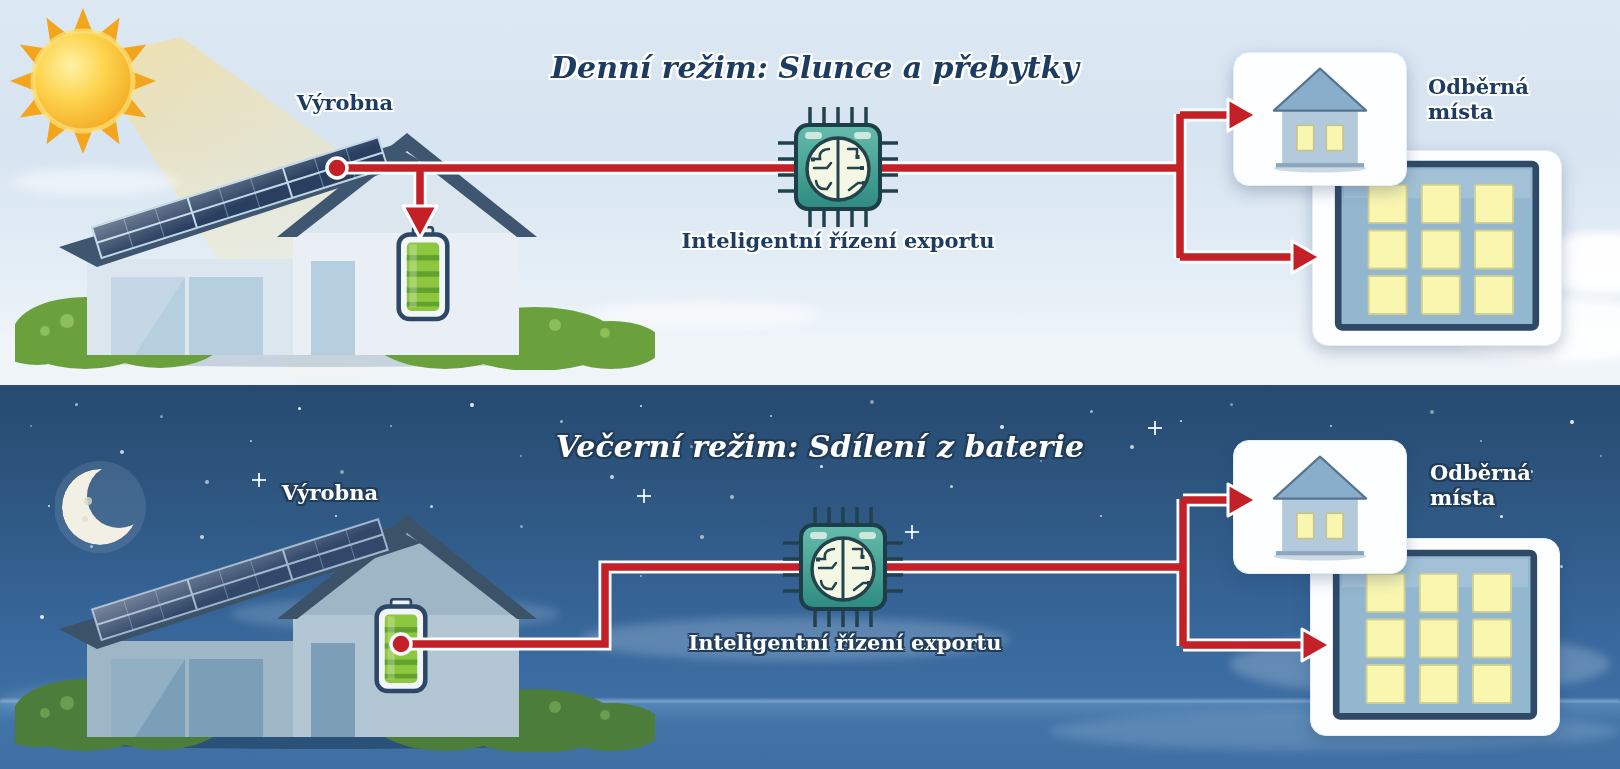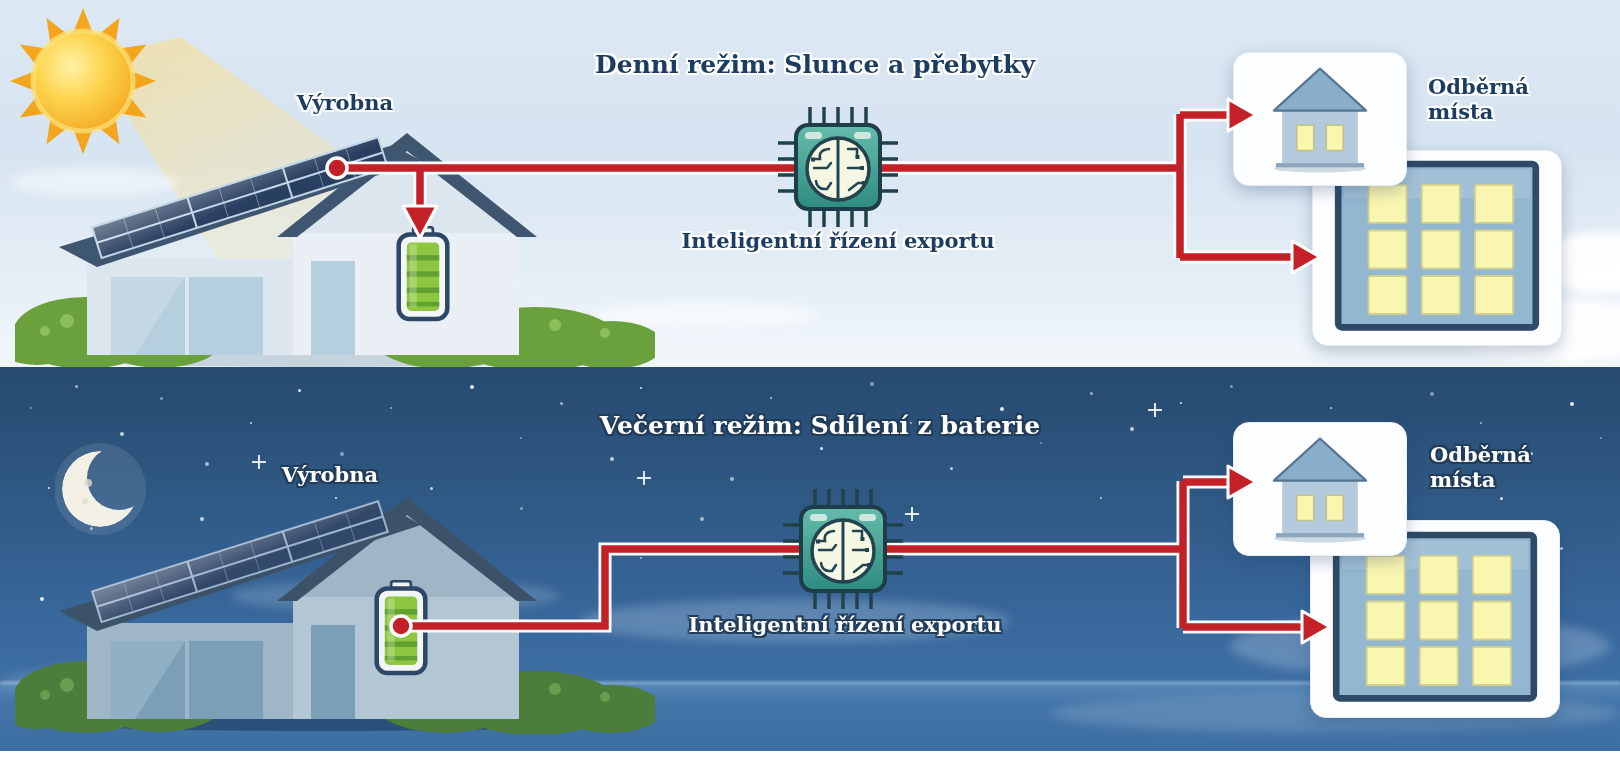--- a/index.html
+++ b/index.html
@@ -1,32 +1,32 @@
 <!DOCTYPE html>
 <html><head>
 <meta charset="utf-8">
 <style>
   html,body{margin:0;padding:0;background:#fff;}
   .canvas{position:relative;width:1620px;height:769px;overflow:hidden;
           font-family:"DejaVu Serif","Liberation Serif",serif;}
   .panel{position:absolute;left:0;width:1620px;overflow:hidden;}
   .panel.day{top:0;height:385px;
     background:linear-gradient(180deg,#dce8f3 0%,#d7e4f1 38%,#e4eef6 72%,#f1f6fa 92%,#eef3f8 100%);}
-  .panel.night{top:367px;height:384px;
+  .panel.night{top:385px;height:384px;
     background:linear-gradient(180deg,#264a70 0%,#2e5781 30%,#366497 58%,#3d6fa4 82%,#3a6a9d 100%);}
 
   .abs{position:absolute;}
   .lbl{position:absolute;font-weight:bold;text-align:center;line-height:1.18;}
   .lbl.dark{color:#1d3c61;
     text-shadow:-2px -2px 0 #fff,2px -2px 0 #fff,-2px 2px 0 #fff,2px 2px 0 #fff,
                 -2px 0 0 #fff,2px 0 0 #fff,0 -2px 0 #fff,0 2px 0 #fff;}
   .lbl.light{color:#ffffff;
     text-shadow:-2px -2px 0 #223d5a,2px -2px 0 #223d5a,-2px 2px 0 #223d5a,2px 2px 0 #223d5a,
                 -2px 0 0 #223d5a,2px 0 0 #223d5a,0 -2px 0 #223d5a,0 2px 0 #223d5a;}
-  .title{font-size:25px;}
+  .title{font-size:30px;font-style:italic;}
   .small{font-size:21px;}
   .consumers{text-align:left;}
 
   .sunbeam{position:absolute;left:40px;top:30px;width:640px;height:355px;
     background:linear-gradient(155deg,rgba(255,216,110,.55) 0%,rgba(255,232,160,.28) 45%,rgba(255,240,190,0) 80%);
     clip-path:polygon(8% 8%,22% 2%,98% 100%,40% 100%);}
   .cloud{position:absolute;border-radius:50%;filter:blur(5px);}
   .water{position:absolute;left:0;top:316px;width:1620px;height:68px;
     background:linear-gradient(180deg,rgba(150,195,230,.30) 0,rgba(110,165,210,.12) 30%,rgba(90,150,200,.10) 100%);}
   .horizon{position:absolute;left:0;top:314px;width:1620px;height:3px;background:rgba(225,242,255,.35);filter:blur(1px);}

